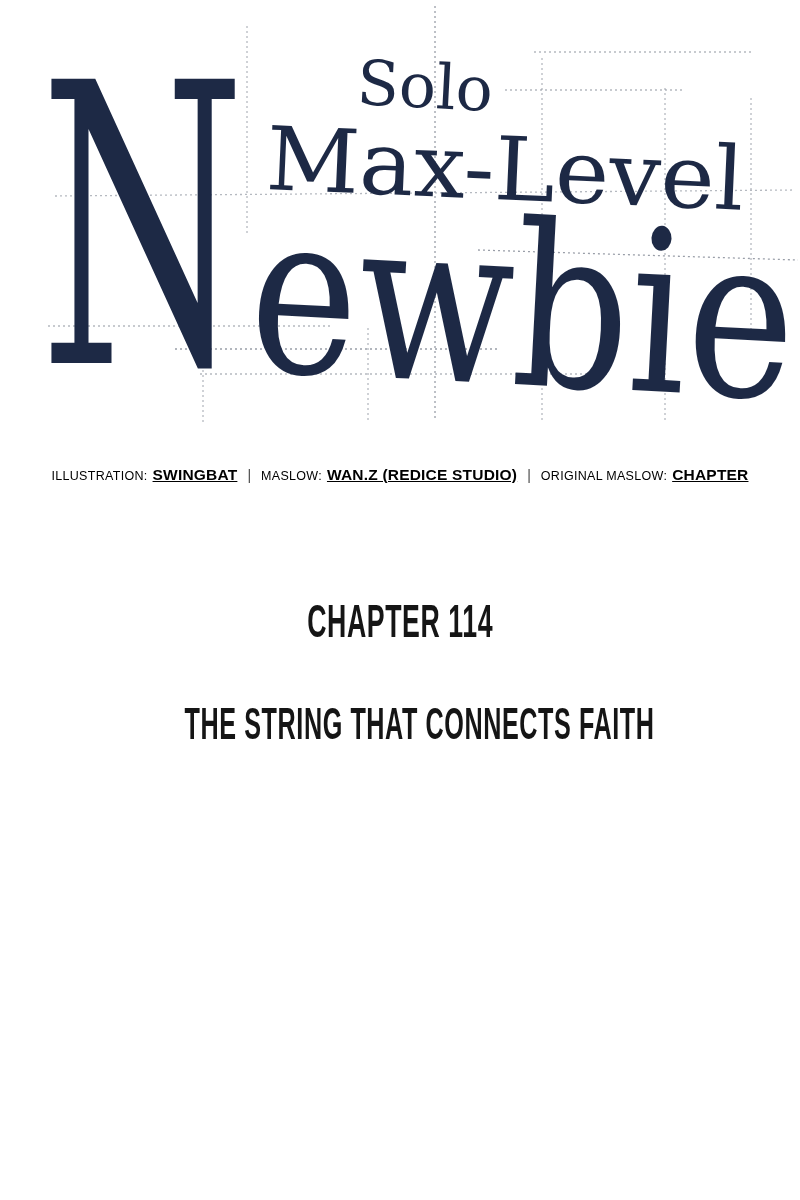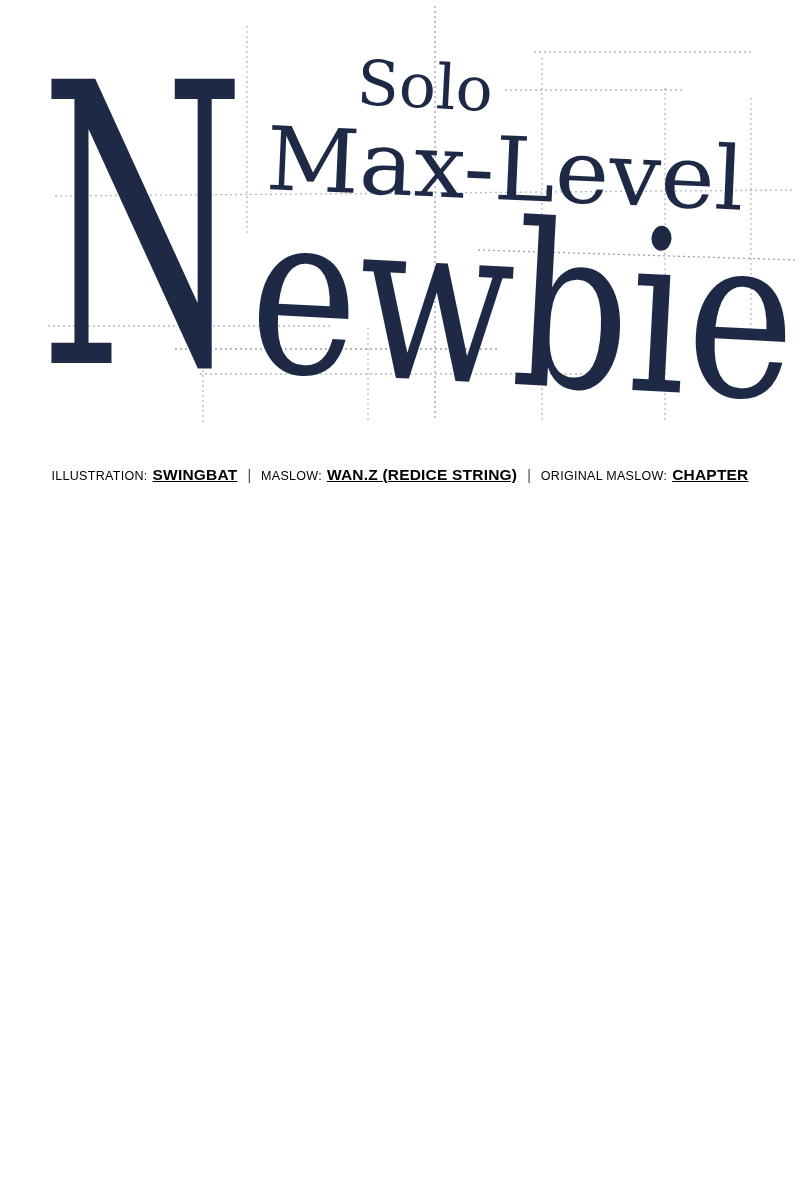--- a/index.html
+++ b/index.html
@@ -137,24 +137,30 @@
   </svg>
 
   <div class="credits">
     <span class="credit-item">
       <span class="credit-label">ILLUSTRATION:</span>
       <span class="credit-name">SWINGBAT</span>
     </span>
     <span class="credit-sep">|</span>
     <span class="credit-item">
       <span class="credit-label">MASLOW:</span>
-      <span class="credit-name">WAN.Z (REDICE STRING)</span>
+      <span class="credit-name">WAN.Z (REDICE STUDIO)</span>
     </span>
     <span class="credit-sep">|</span>
     <span class="credit-item">
       <span class="credit-label">ORIGINAL MASLOW:</span>
       <span class="credit-name">CHAPTER</span>
     </span>
   </div>
 
+  <div class="chapter-heading-row">
+    <span class="cond chapter-heading-text">CHAPTER 114</span>
+  </div>
 
+  <div class="chapter-title-row">
+    <span class="cond chapter-title-text">THE STRING THAT CONNECTS FAITH</span>
+  </div>
 
 </div>
 
 </body></html>

